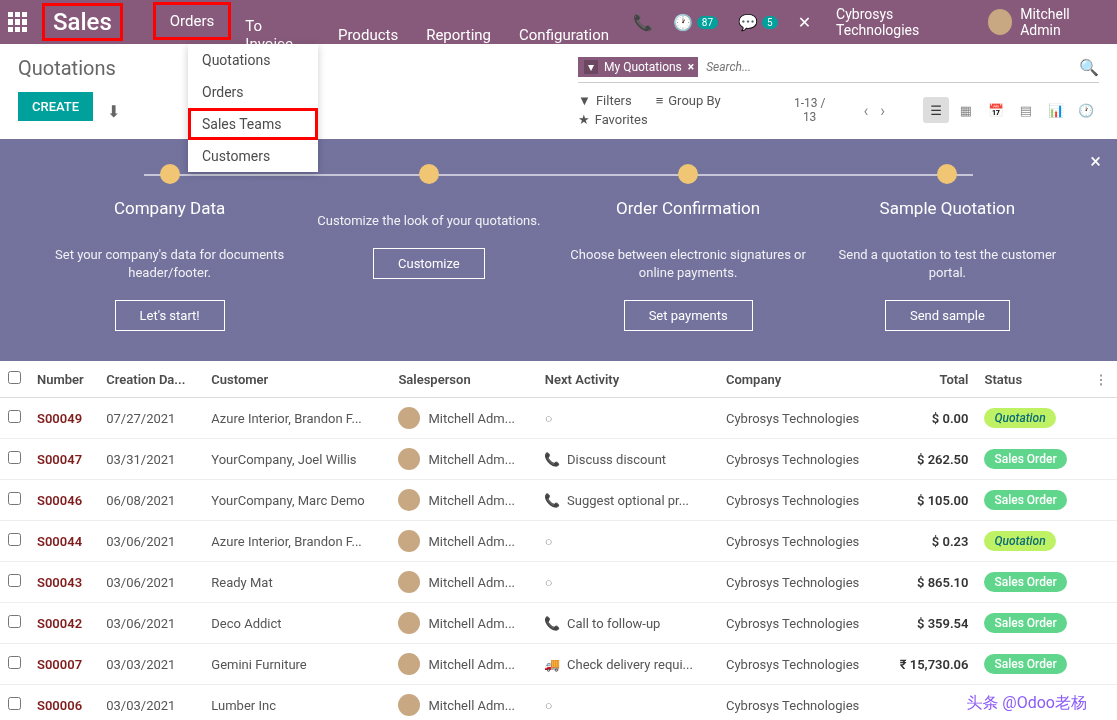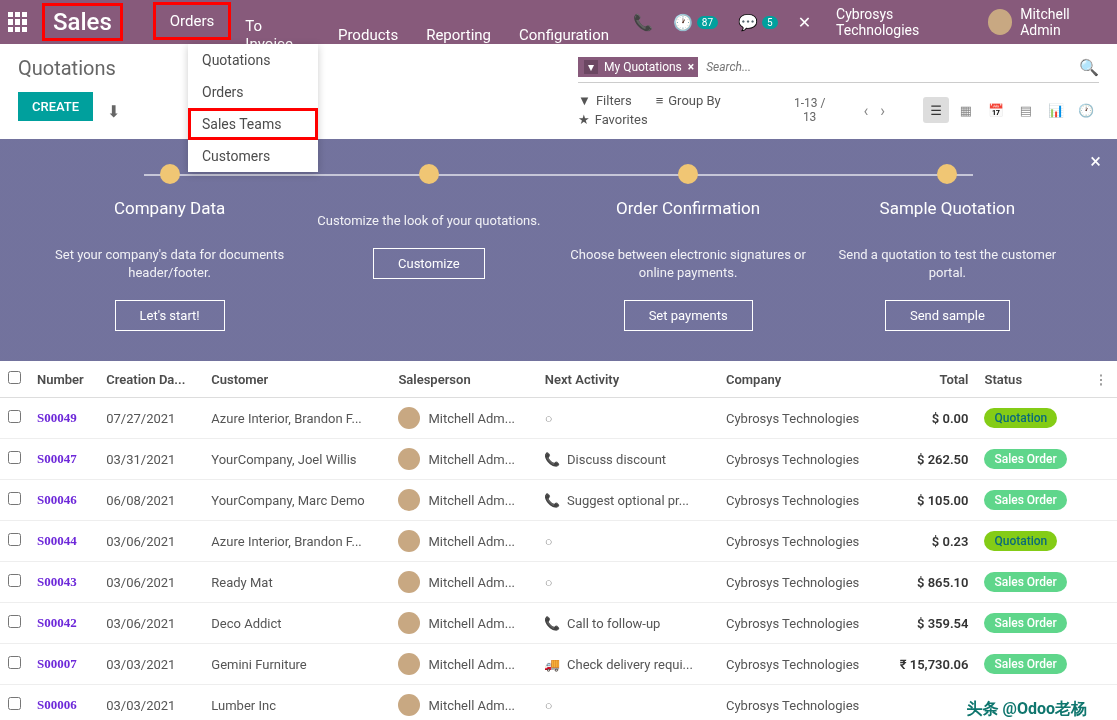--- a/index.html
+++ b/index.html
@@ -56,35 +56,35 @@
 .step-dot { width: 20px; height: 20px; border-radius: 50%; background: #F0C674; margin: 0 auto 14px; position: relative; z-index: 1; }
 .step-title { font-size: 17px; margin-bottom: 8px; }
 .step-desc { font-size: 13px; opacity: .9; margin-bottom: 18px; padding: 0 10px; line-height: 1.4; margin-top: 28px; }
 .step-btn { display: inline-block; border: 1px solid #fff; padding: 7px 24px; font-size: 13px; cursor: pointer; background: transparent; color: #fff; }
 
 
 table { width: 100%; border-collapse: collapse; font-size: 13px; }
 thead th { text-align: left; padding: 10px 8px; font-weight: 600; color: #4c4c4c; border-bottom: 1px solid #ddd; }
 tbody td { padding: 9px 8px; border-bottom: 1px solid #eee; color: #555; vertical-align: middle; }
 .chk { width: 28px; }
-.num { font-weight: 600; color: #6d28d9; font-family: Liberation Serif, serif; }
+.num { font-weight: 600; color: #7f1d1d; }
 .sp-cell { display: flex; align-items: center; gap: 8px; }
 .sp-avatar { width: 22px; height: 22px; border-radius: 50%; background: #c8a882; }
 .activity-cell { display: flex; align-items: center; gap: 6px; }
 .act-icon { color: #888; }
 .act-phone { color: #D9534F; }
 .act-truck { color: #D9534F; }
 .total-col { text-align: right; font-weight: 600; color: #333; }
 .status-badge { display: inline-block; padding: 3px 10px; border-radius: 12px; font-size: 12px; font-weight: 500; }
-.status-quotation { background: #84cc16; color: #0a6a7a; }
+.status-quotation { background: #bef264; color: #0a6a7a; font-style: italic; }
 .status-sales-order { background: #5FD68B; color: #fff; }
 .ell { overflow: hidden; text-overflow: ellipsis; white-space: nowrap; }
 thead th:last-child, tbody td:last-child { text-align: center; color: #999; }
 
-.watermark { position: absolute; right: 30px; bottom: 0; font-size: 16px; color: #0f766e; font-weight: 700; }
+.watermark { position: absolute; right: 30px; bottom: 6px; font-size: 16px; color: #8b5cf6; font-weight: 400; }
 </style>
 </head>
 <body>
 
 <div class="topbar">
   <div class="apps-icon">
       <span></span>
       <span></span>
       <span></span>
       <span></span>

